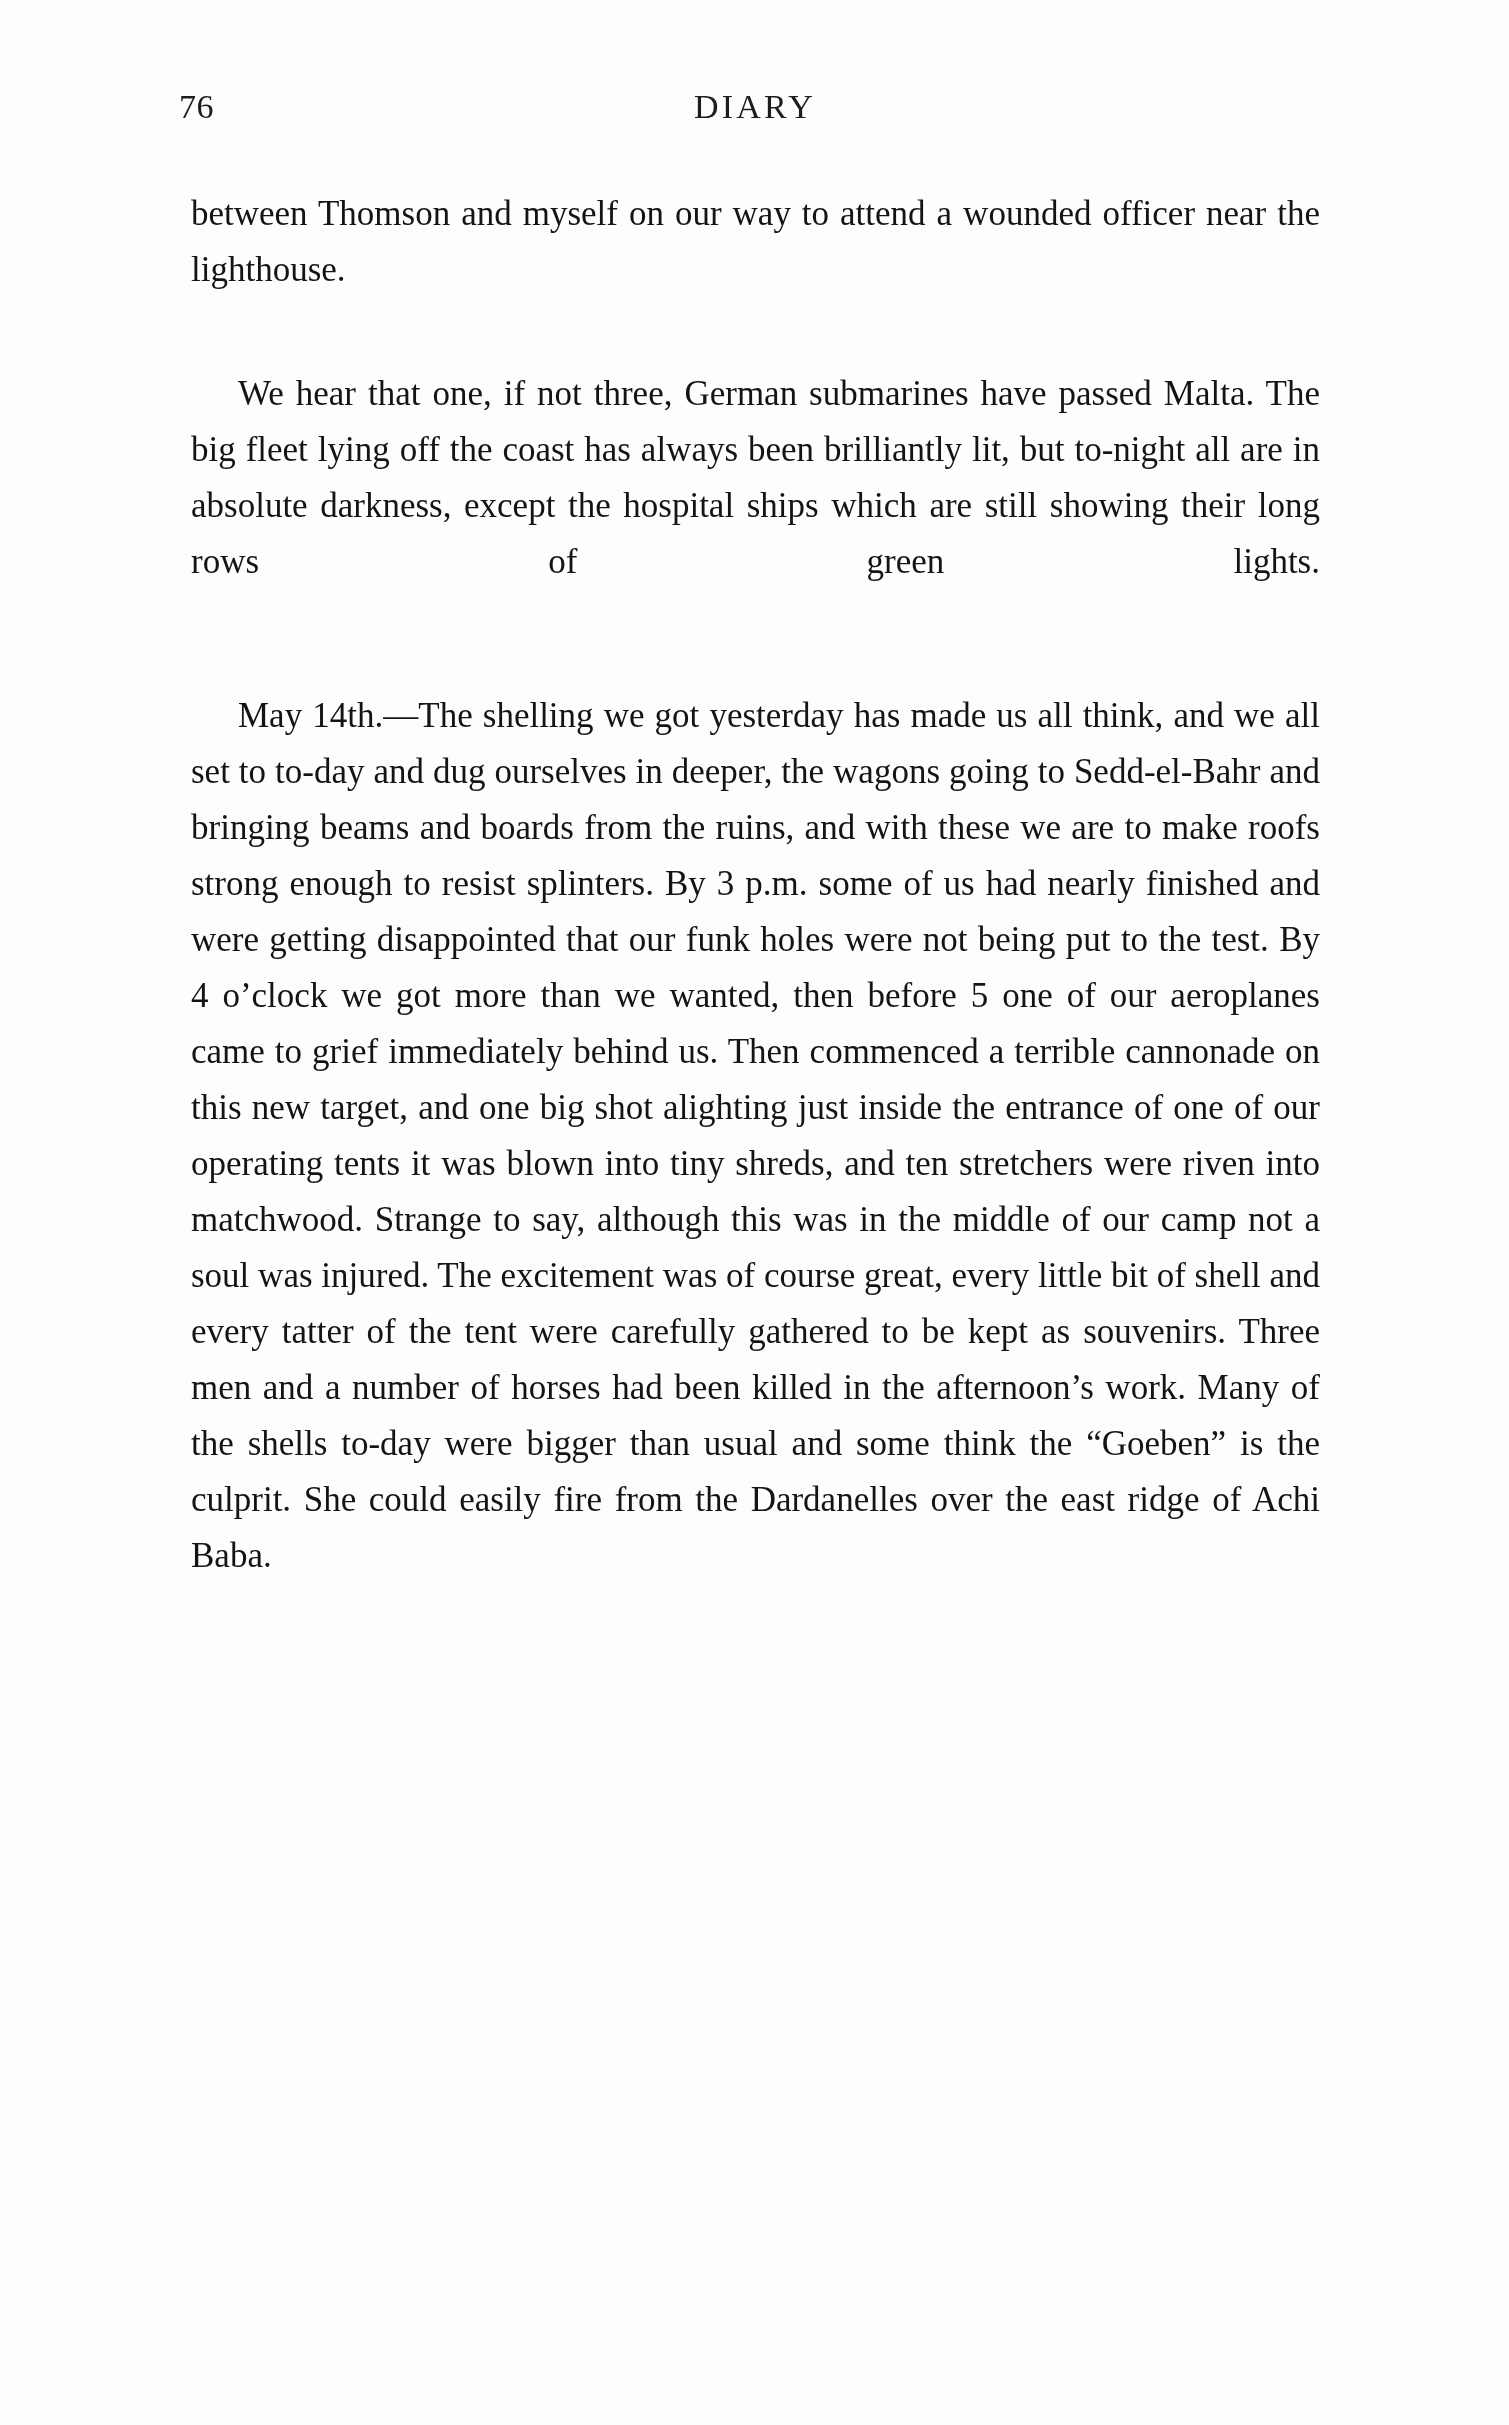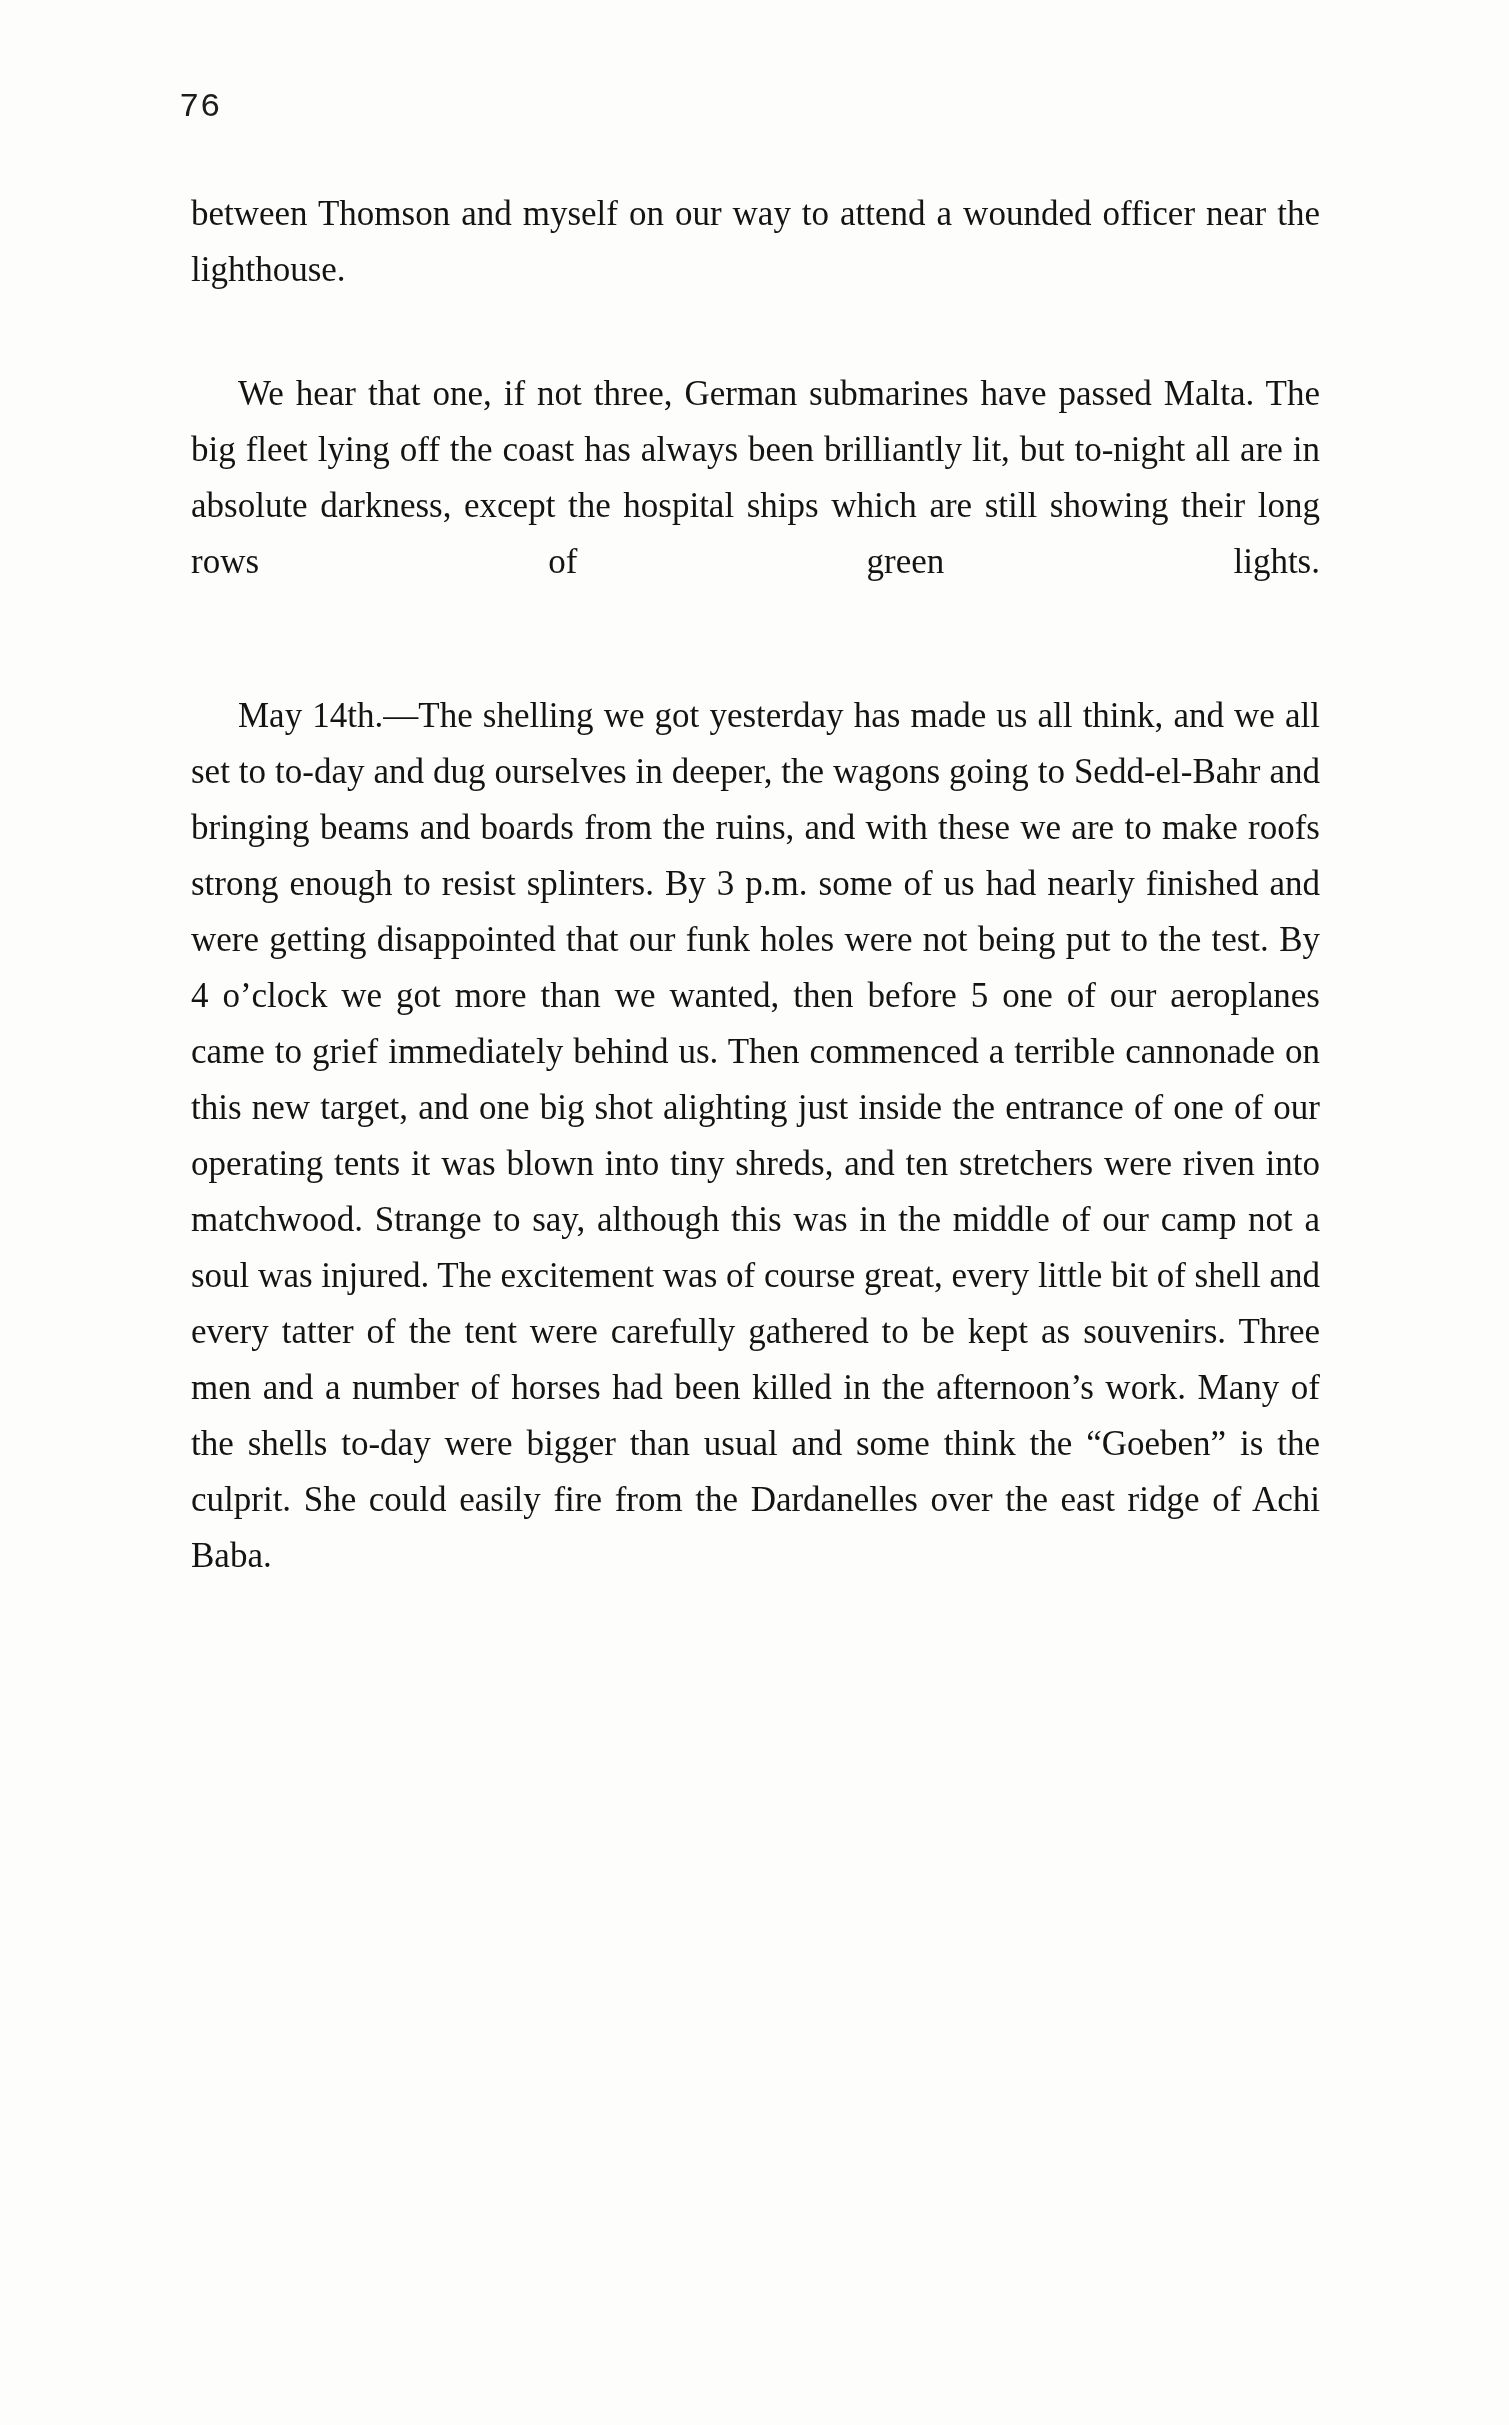--- a/index.html
+++ b/index.html
@@ -28,21 +28,20 @@
     right: 179px;
     height: 49px;
   }
   .folio {
     position: absolute;
     left: 0;
     top: 0;
     font-size: 34px;
     letter-spacing: 0.5px;
     color: #1d1d1d;
-    font-family: Liberation Mono, monospace;
   }
   .running-title {
     position: absolute;
     left: 0;
     right: 0;
     top: 0;
     text-align: center;
     font-size: 34px;
     letter-spacing: 3.2px;
     color: #1d1d1d;
@@ -77,20 +76,21 @@
     width: 100%;
   }
 </style>
 </head>
 <body>
 
 <div class="page">
 
   <div class="header">
     <div class="folio">76</div>
+    <div class="running-title">DIARY</div>
   </div>
 
   <div class="body-block">
 
     <p class="para">between Thomson and myself on our way to attend a wounded officer near the lighthouse.</p>
 
 
 
     <p class="para indent">We hear that one, if not three, German submarines have passed Malta.  The big fleet lying off the coast has always been brilliantly lit, but to-night all are in absolute darkness, except the hospital ships which are still showing their long rows of green lights.</p>
 

